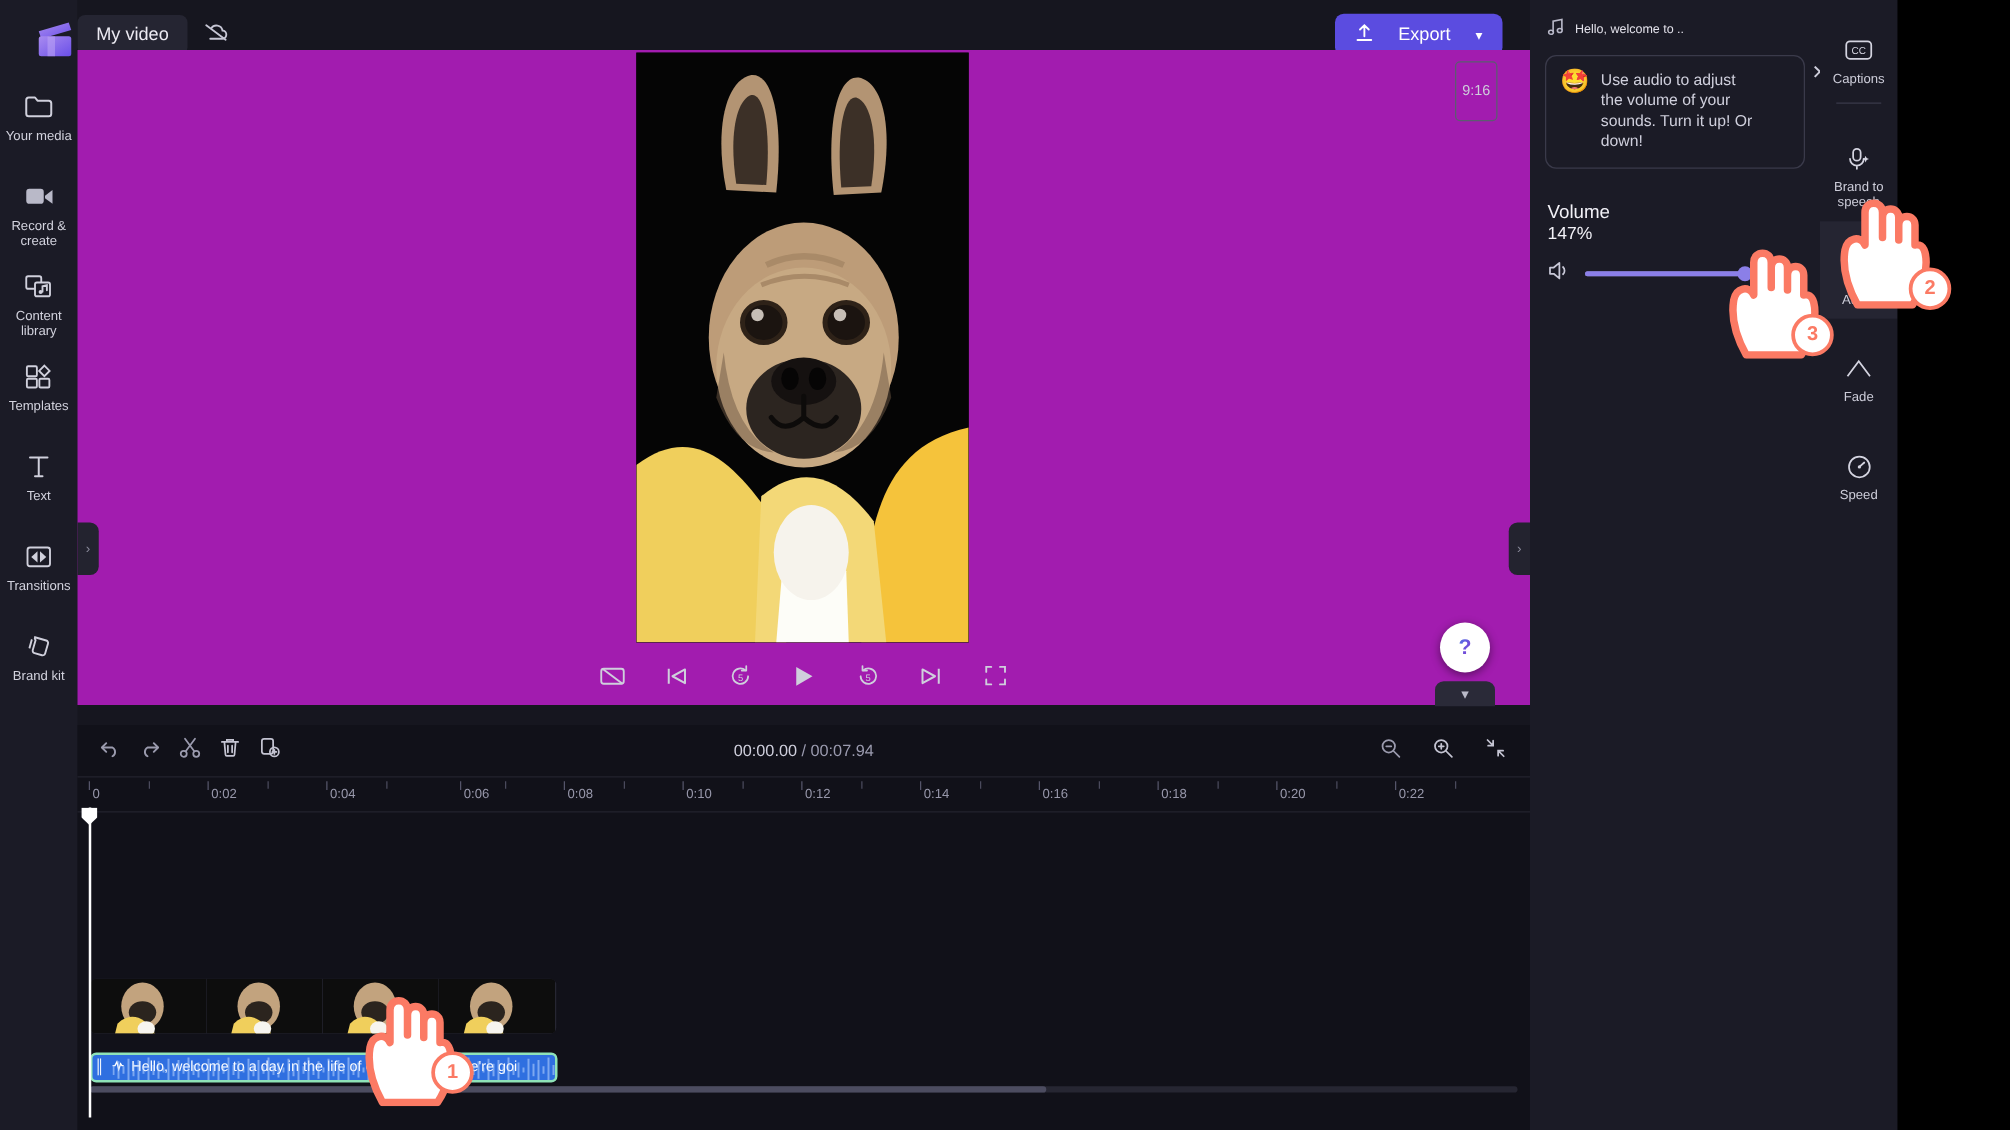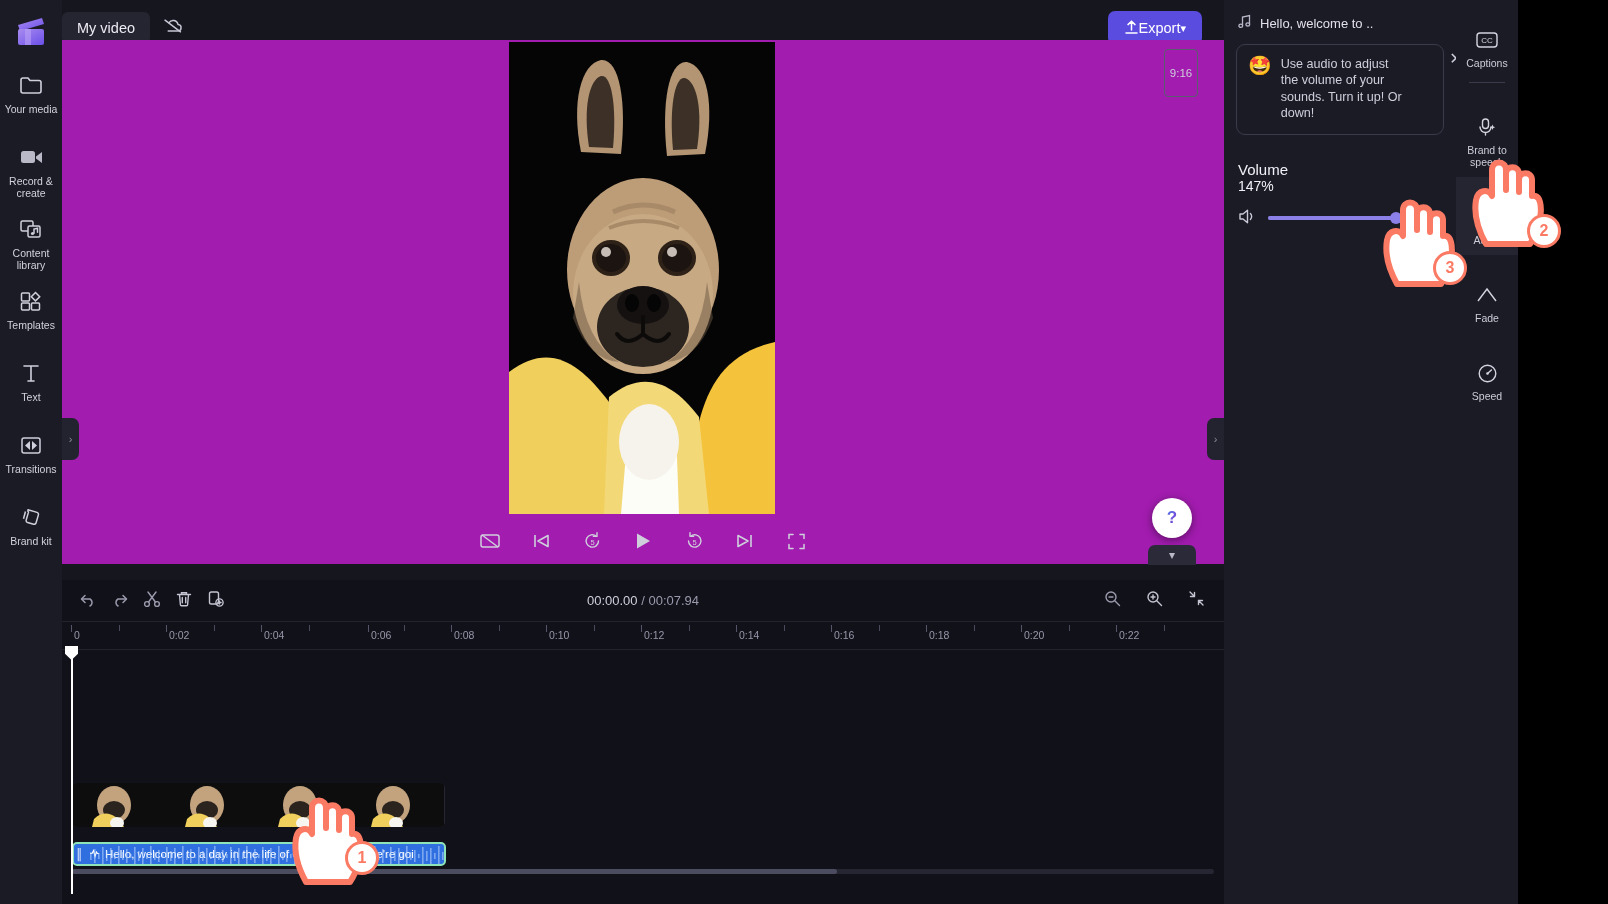--- a/index.html
+++ b/index.html
@@ -14,21 +14,21 @@
     width: 1608px; height: 904px;
     background: #16161f;
     display: block;
   }
 
   
   .left-rail {
     position: absolute; left: 0; top: 0;
     width: 62px; height: 904px;
     background: #1b1b26;
-    display: flex; flex-direction: column; align-items: center;
+    display: flex; flex-direction: column; align-items: flex-end;
     padding-top: 8px;
   }
   .logo {
     width: 36px; height: 36px;
     margin-top: 6px; margin-bottom: 22px;
     display: flex; align-items: center; justify-content: center;
   }
   .rail-item {
     width: 62px; min-height: 58px;
     display: flex; flex-direction: column; align-items: center; justify-content: flex-start;
@@ -80,21 +80,21 @@
     width: 34px; height: 32px;
     display: flex; align-items: center; justify-content: center;
     border-radius: 6px; cursor: pointer;
   }
   .export-btn {
     position: absolute; right: 22px; top: 11px;
     background: #5b4ce0;
     color: #fff;
     height: 34px;
     border-radius: 7px;
-    display: flex; align-items: center; gap: 0;
+    display: flex; align-items: center; gap: 20px;
     padding: 0 16px;
     font-size: 14.5px;
     cursor: pointer;
   }
 
   
   .preview-area {
     position: absolute; left: 62px; top: 40px;
     width: 1162px; height: 524px;
     background: #a21caf;
@@ -142,21 +142,21 @@
 
   
   .prop-panel {
     position: absolute; left: 1224px; top: 0;
     width: 232px; height: 904px;
     background: #1b1b26;
   }
   .prop-header {
     display: flex; align-items: center; gap: 9px;
     padding: 14px 14px 10px 14px;
-    color: #e2e1ea; font-size: 13px;
+    color: #e2e1ea; font-size: 10px;
   }
   .tip-card {
     margin: 2px 12px 0 12px;
     border: 1px solid #3a3a4a;
     border-radius: 9px;
     padding: 11px 11px 12px 11px;
     display: flex; gap: 9px;
     position: relative;
   }
   .tip-emoji { font-size: 19px; line-height: 20px; }

